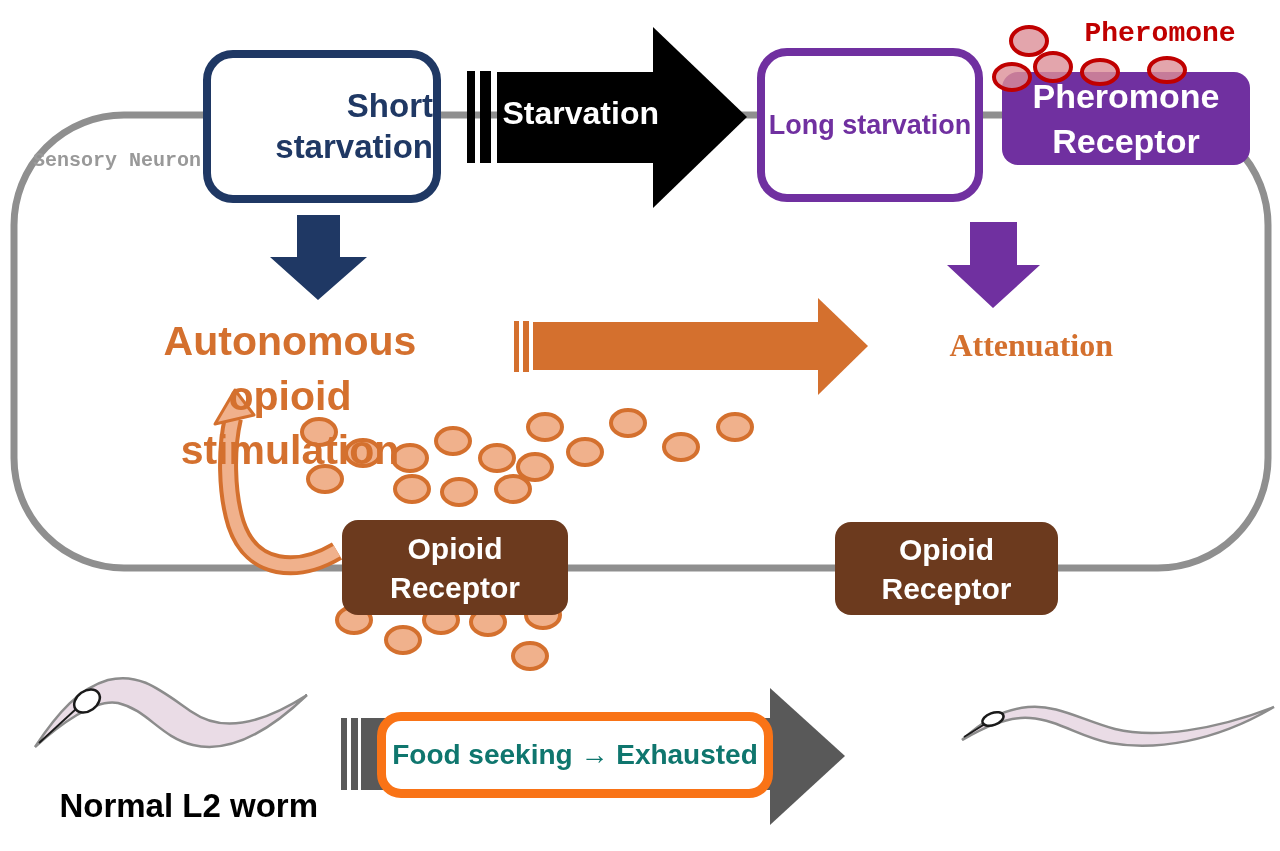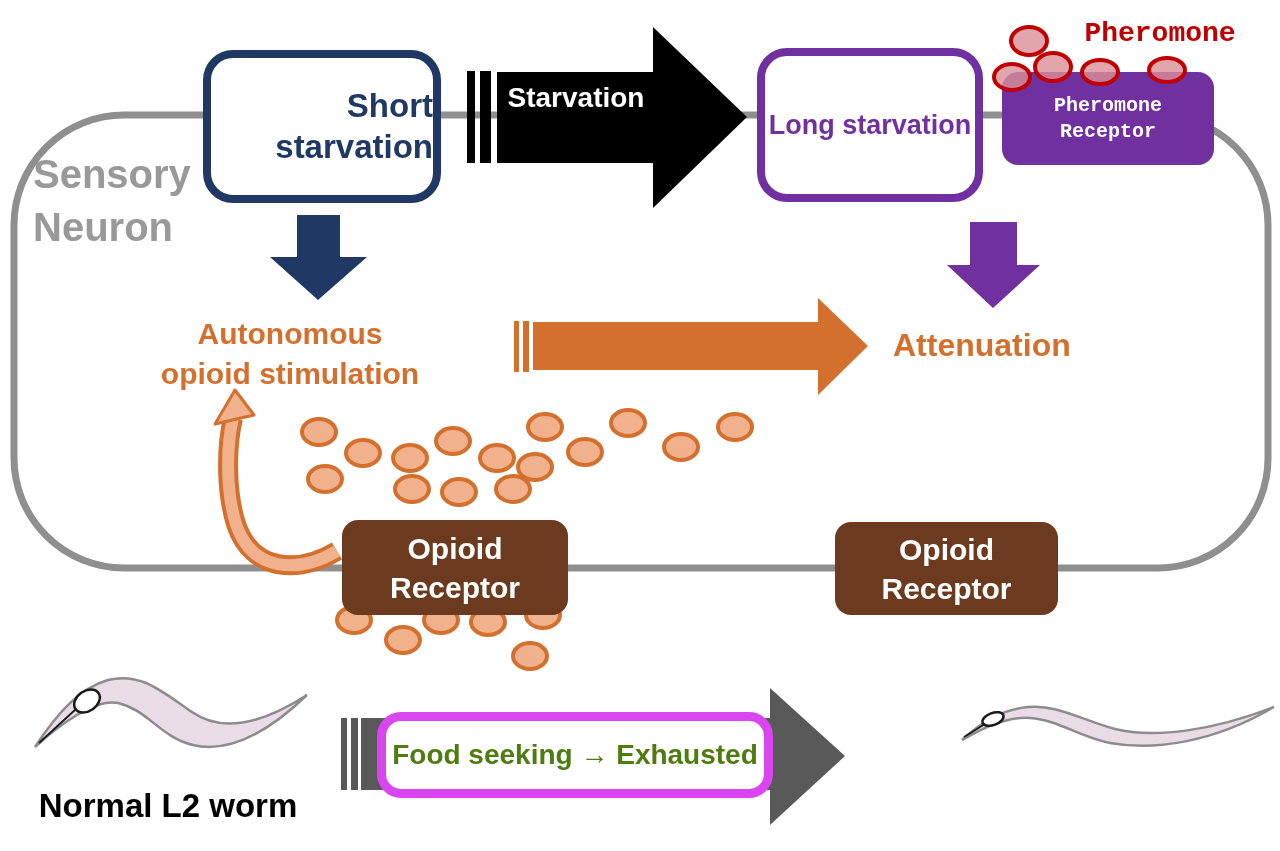--- a/index.html
+++ b/index.html
@@ -30,34 +30,34 @@
   .curve-head{fill:var(--orange-light,#F0B18C);stroke:var(--orange,#D4702E);stroke-width:3px;stroke-linejoin:round;}
   .worm{fill:var(--worm-fill,#EADCE6);stroke:var(--worm-stroke,#8C8C8C);stroke-width:2.5px;}
   .pharynx{fill:#fff;stroke:#1a1a1a;stroke-width:2.5px;}
   .pharynx-line{stroke:#1a1a1a;stroke-width:1.8px;}
 
   .box-outline{background:#fff;border-radius:30px;}
   #box-short{left:203px;top:50px;width:238px;height:153px;border:8px solid var(--navy,#1F3864);
              color:var(--navy,#1F3864);font-size:33px;line-height:1.22;text-align:right;}
   #box-long{left:757px;top:48px;width:226px;height:154px;border:8px solid var(--purple,#7030A0);
             color:var(--purple,#7030A0);font-size:27px;line-height:1.22;}
-  #box-pher-receptor{left:1002px;top:72px;width:212px;height:93px;background:var(--purple,#7030A0);
-            border-radius:16px;color:#fff;font-size:20px;line-height:1.3;font-family:Liberation Mono, monospace;}
+  #box-pher-receptor{left:1002px;top:72px;width:248px;height:93px;background:var(--purple,#7030A0);
+            border-radius:16px;color:#fff;font-size:34px;line-height:1.3;}
   .box-opioid{background:var(--brown,#6C3A1E);border-radius:16px;color:#fff;font-size:30px;line-height:1.3;}
   #box-opioid-1{left:342px;top:520px;width:226px;height:95px;}
   #box-opioid-2{left:835px;top:522px;width:223px;height:93px;}
-  #box-food{left:377px;top:712px;width:396px;height:86px;background:#fff;border:9px solid #d946ef;
-            border-radius:24px;color:#4d7c0f;font-size:28px;z-index:2;}
+  #box-food{left:377px;top:712px;width:396px;height:86px;background:#fff;border:9px solid #f97316;
+            border-radius:24px;color:#0f766e;font-size:28px;z-index:2;}
 
-  #lbl-sensory{left:33px;top:148px;width:170px;font-size:40px;line-height:1.32;color:var(--gray-label,#999);}
-  #lbl-starv-persists{left:493px;top:80px;width:166px;font-size:28px;line-height:1.32;color:#fff;text-align:center;z-index:2;}
+  #lbl-sensory{left:33px;top:148px;width:170px;font-size:20px;line-height:1.32;color:var(--gray-label,#999);font-family:Liberation Mono, monospace;}
+  #lbl-starv-persists{left:493px;top:92px;width:166px;font-size:32px;line-height:1.32;color:#fff;text-align:right;z-index:2;}
   #lbl-pheromone{left:1065px;top:18px;width:190px;font-size:28px;color:var(--red,#C00000);text-align:center;font-family:Liberation Mono, monospace;}
-  #lbl-autonomous{left:140px;top:314px;width:300px;font-size:30px;line-height:1.33;color:var(--orange,#D4702E);text-align:center;}
-  #lbl-attenuation{left:893px;top:327px;width:220px;font-size:32px;color:var(--orange,#D4702E);text-align:left;}
-  #lbl-normal-worm{left:18px;top:787px;width:300px;font-size:33px;color:#000;text-align:center;}
+  #lbl-autonomous{left:140px;top:314px;width:300px;font-size:41px;line-height:1.33;color:var(--orange,#D4702E);text-align:center;}
+  #lbl-attenuation{left:893px;top:327px;width:220px;font-size:32px;color:var(--orange,#D4702E);text-align:right;font-family:Liberation Serif, serif;}
+  #lbl-normal-worm{left:18px;top:787px;width:300px;font-size:33px;color:#000;text-align:right;}
   #lbl-dauer{left:1032px;top:815px;width:180px;font-size:33px;color:#000;text-align:center;margin-top:36px;}
 </style>
 </head>
 <body>
 
 <div id="canvas">
 
   <svg id="layer-back" width="1280" height="851" viewBox="0 0 1280 851">
 
     <rect class="membrane" x="14" y="115" width="1254" height="453" rx="110" ry="110"></rect>

